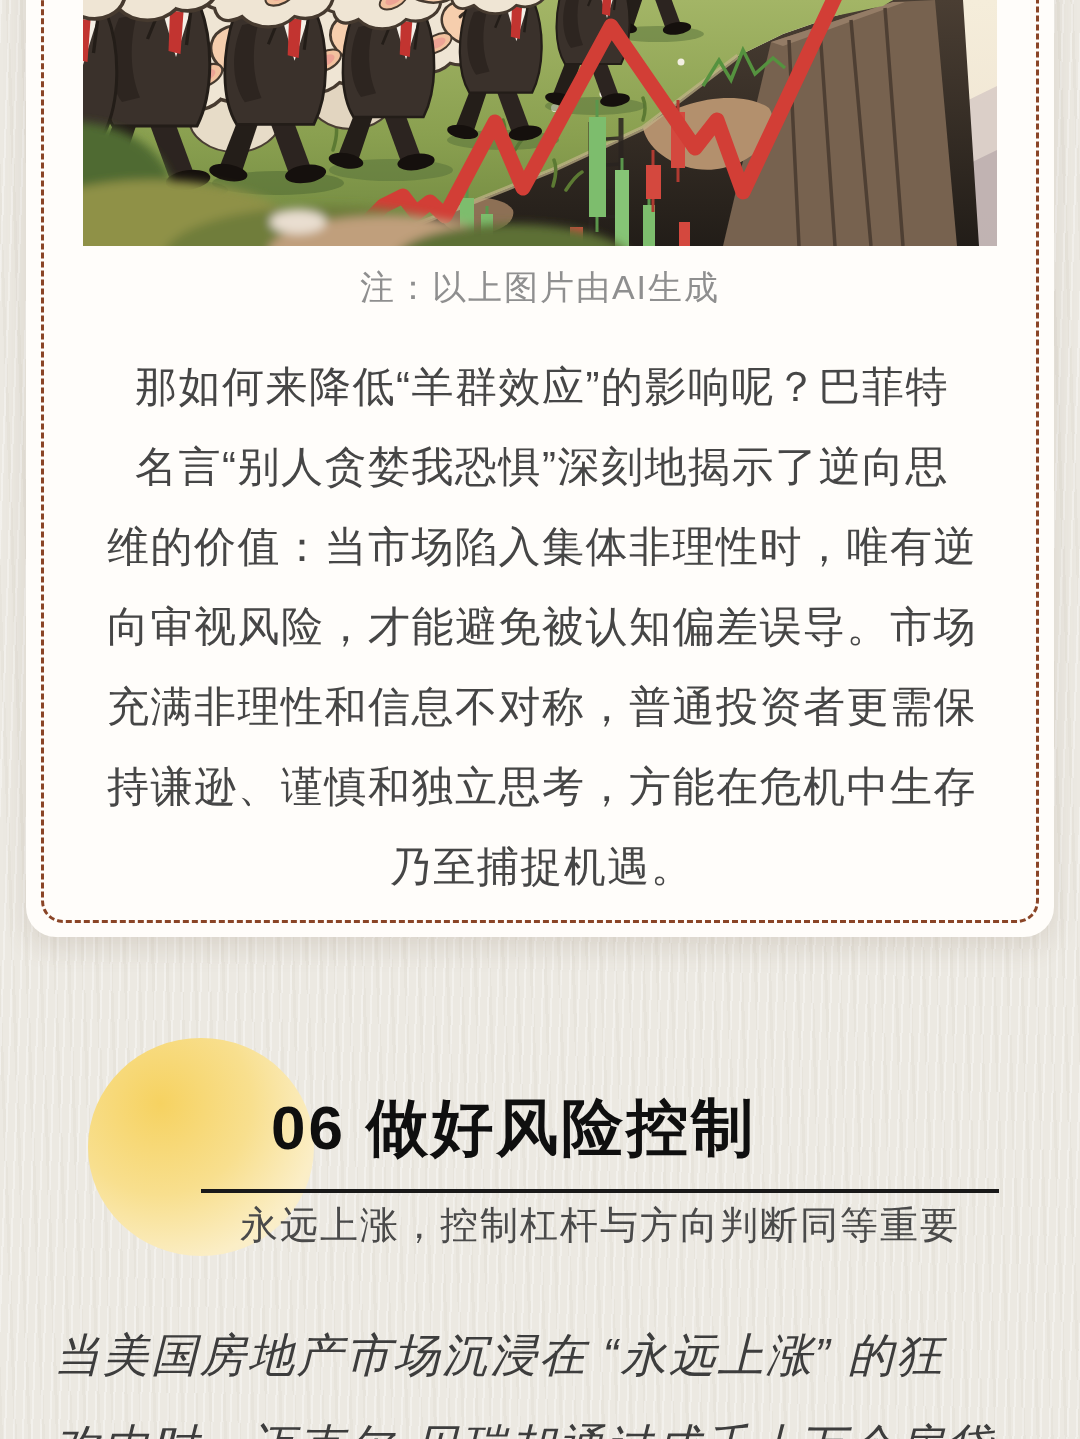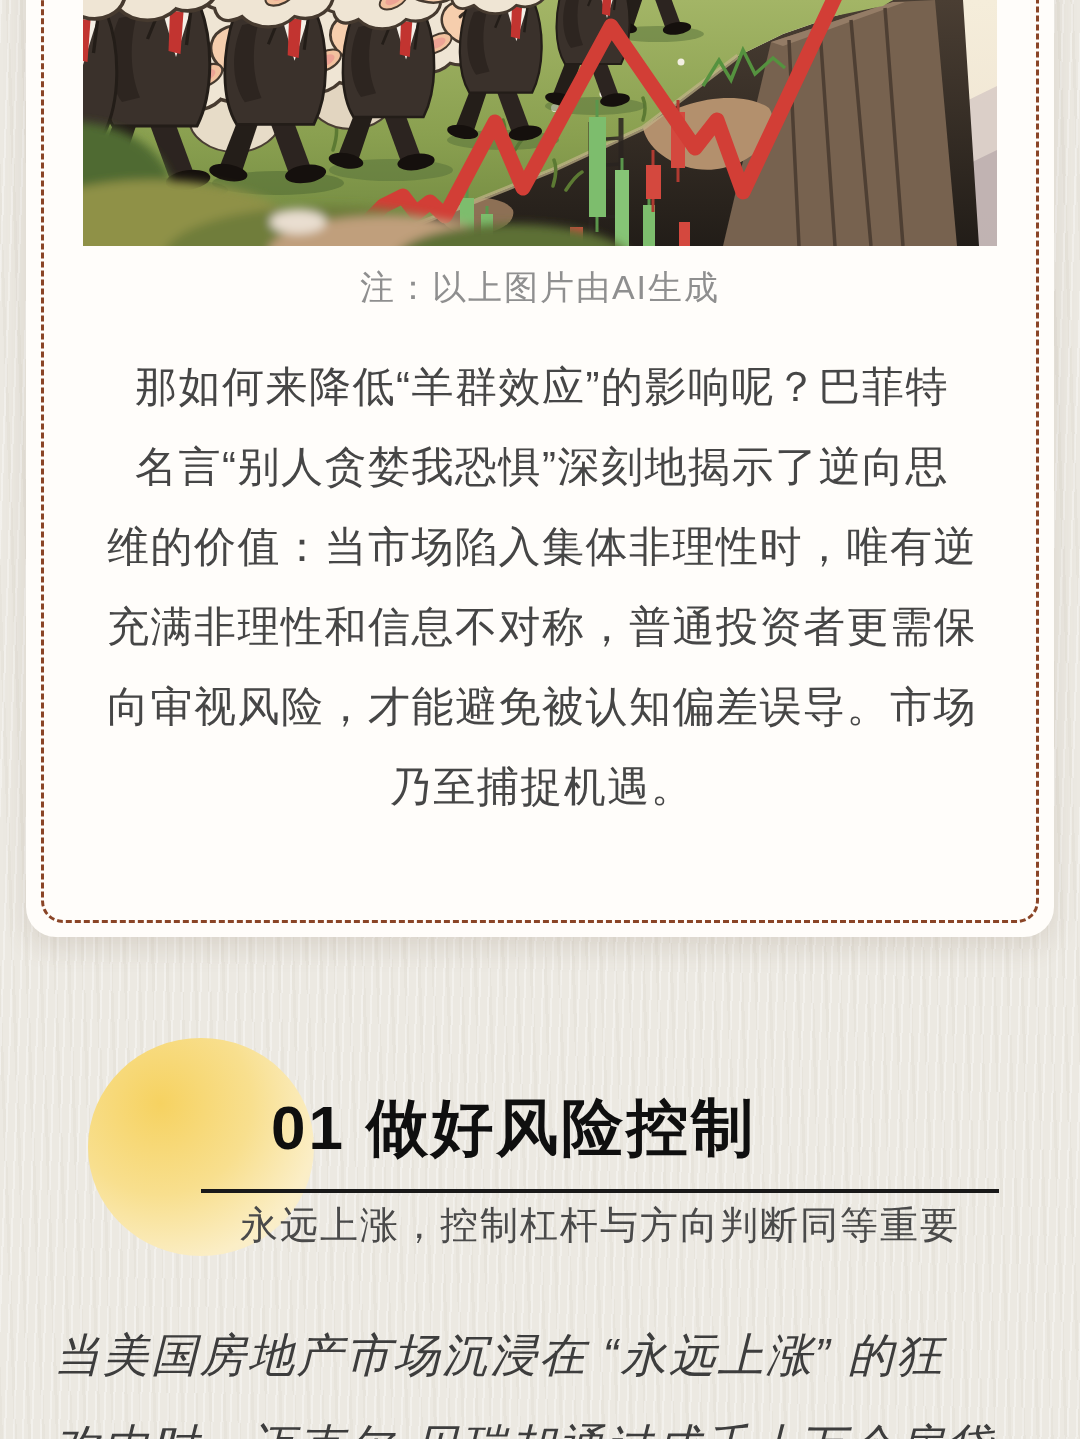--- a/index.html
+++ b/index.html
@@ -200,29 +200,30 @@
         </g>
       </svg>
     </div>
 
     <div class="caption">注：以上图片由AI生成</div>
 
     <div class="card-paragraph">
       <div class="pline">那如何来降低“羊群效应”的影响呢？巴菲特</div>
       <div class="pline">名言“别人贪婪我恐惧”深刻地揭示了逆向思</div>
       <div class="pline">维的价值：当市场陷入集体非理性时，唯有逆</div>
+      <div class="pline">向审视风险，才能避免被认知偏差误导。市场</div>
       <div class="pline">充满非理性和信息不对称，普通投资者更需保</div>
-      <div class="pline">向审视风险，才能避免被认知偏差误导。市场</div>
+      <div class="pline">持谦逊、谨慎和独立思考，方能在危机中生存</div>
       <div class="pline">乃至捕捉机遇。</div>
     </div>
   </div>
 
   <div class="yellow-circle"></div>
 
-  <h2 class="section-title">01 做好风险控制</h2>
+  <h2 class="section-title">06 做好风险控制</h2>
   <div class="title-underline"></div>
   <div class="section-subtitle">永远上涨，控制杠杆与方向判断同等重要</div>
 
   <div class="section-paragraph">
     <div class="sline">当美国房地产市场沉浸在 “永远上涨” 的狂</div>
     <div class="sline">欢中时，迈克尔·贝瑞却通过成千上万个房贷</div>
   </div>
 
 </div>
 

